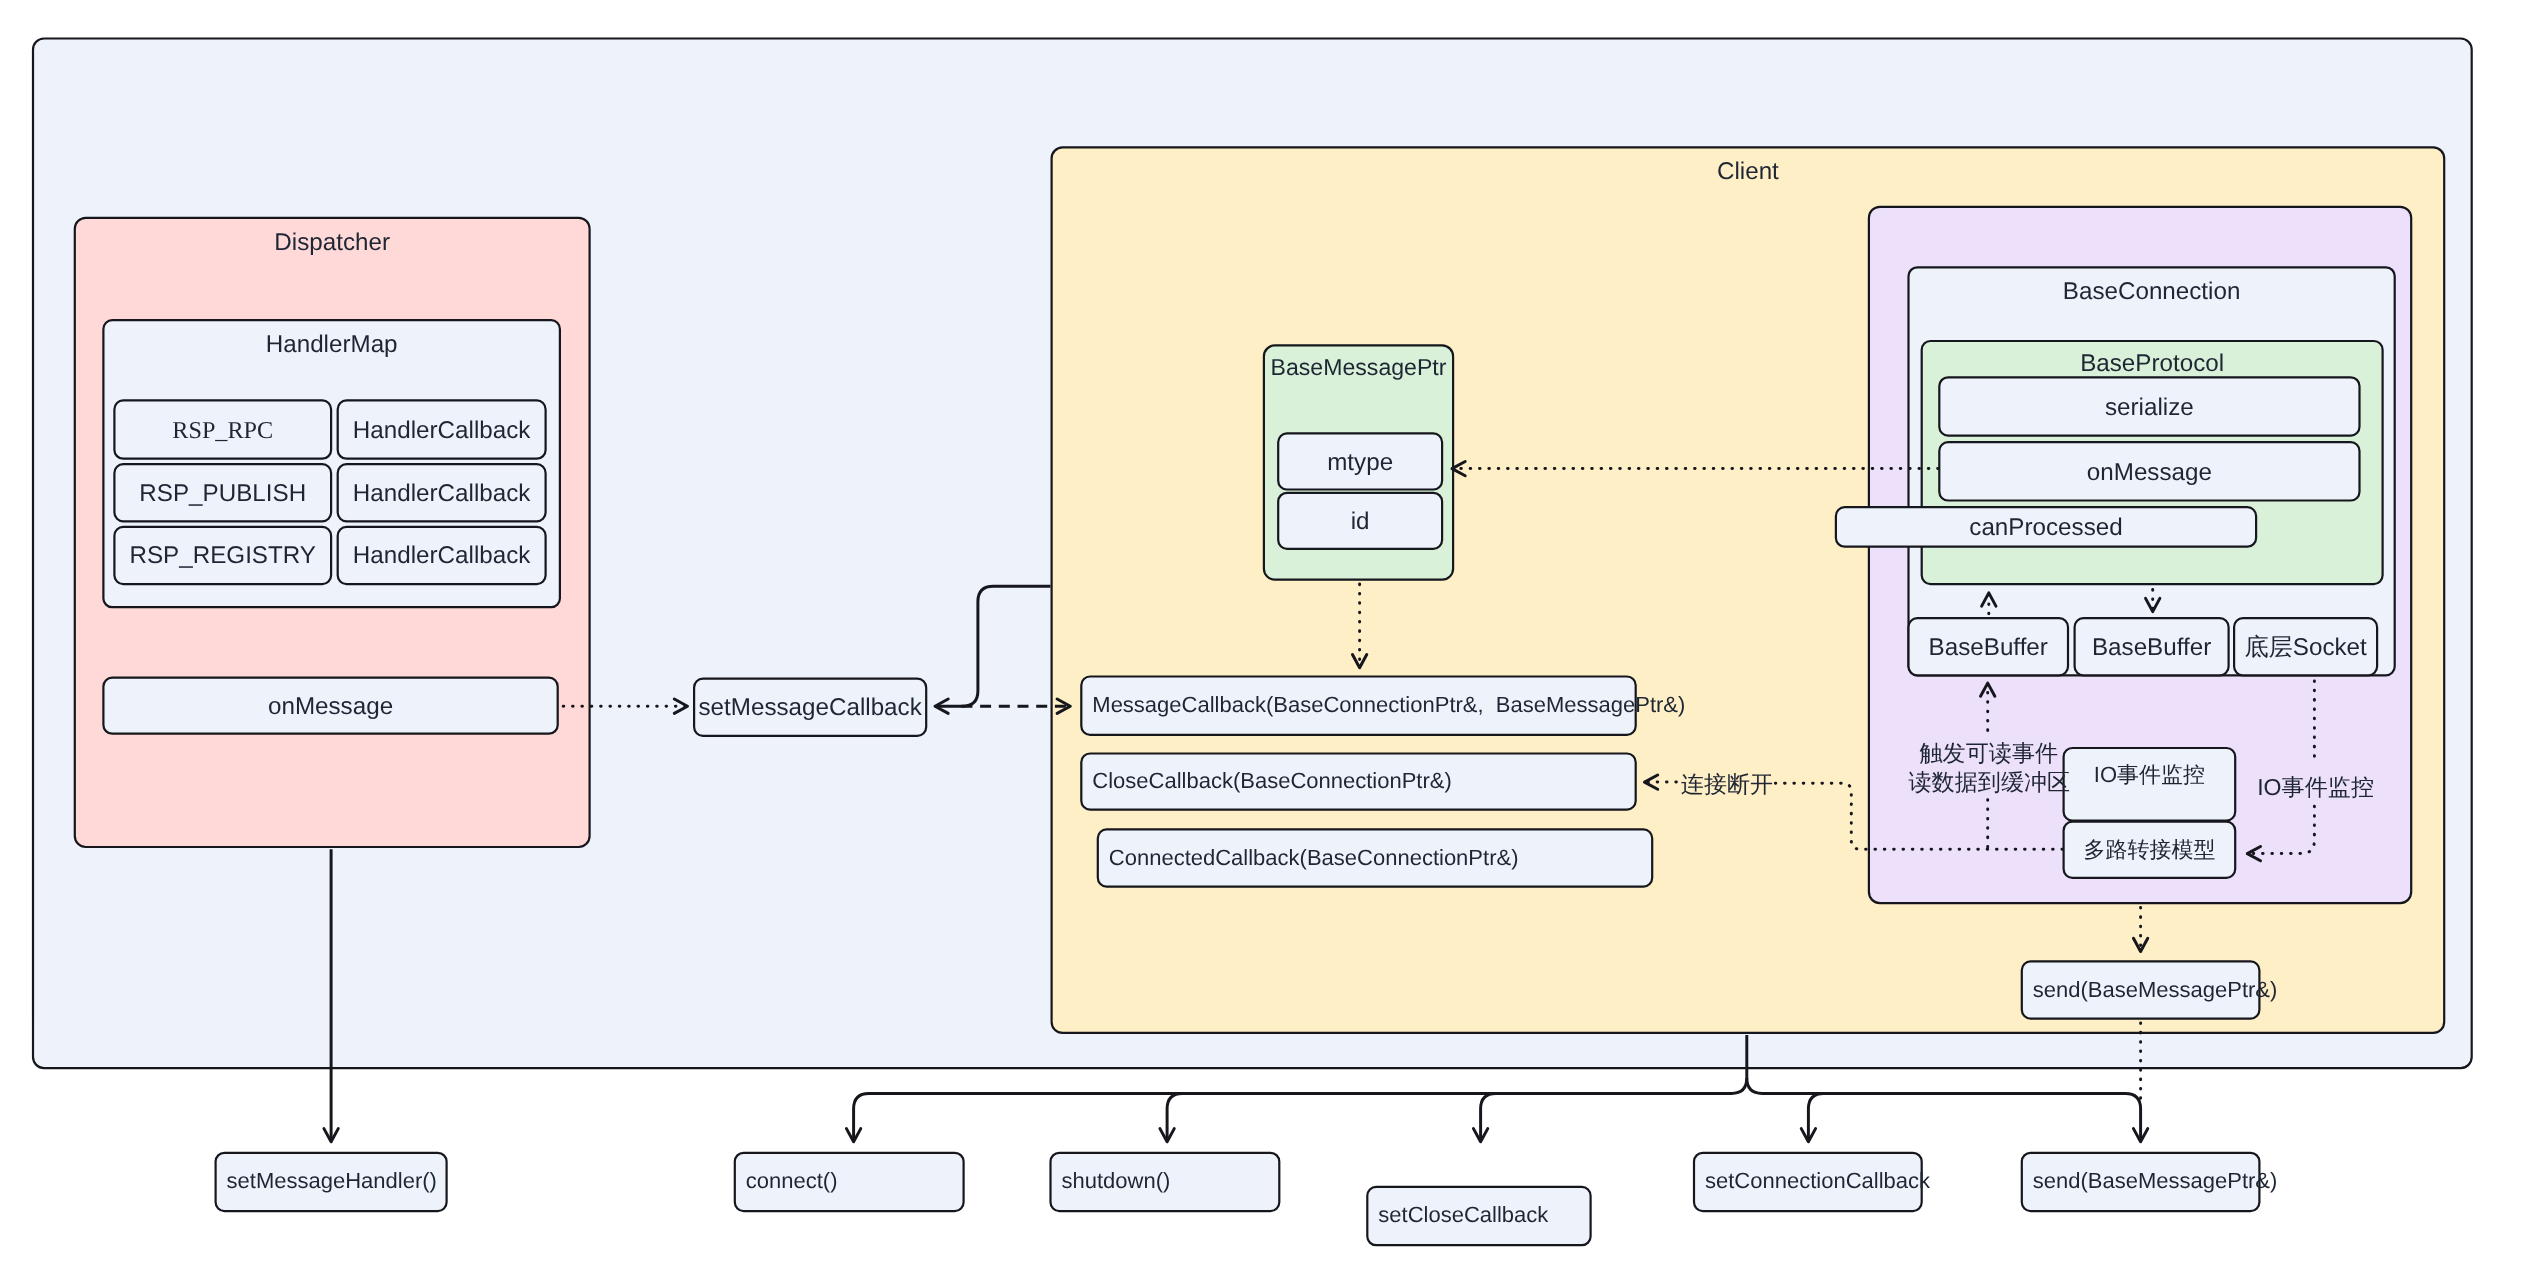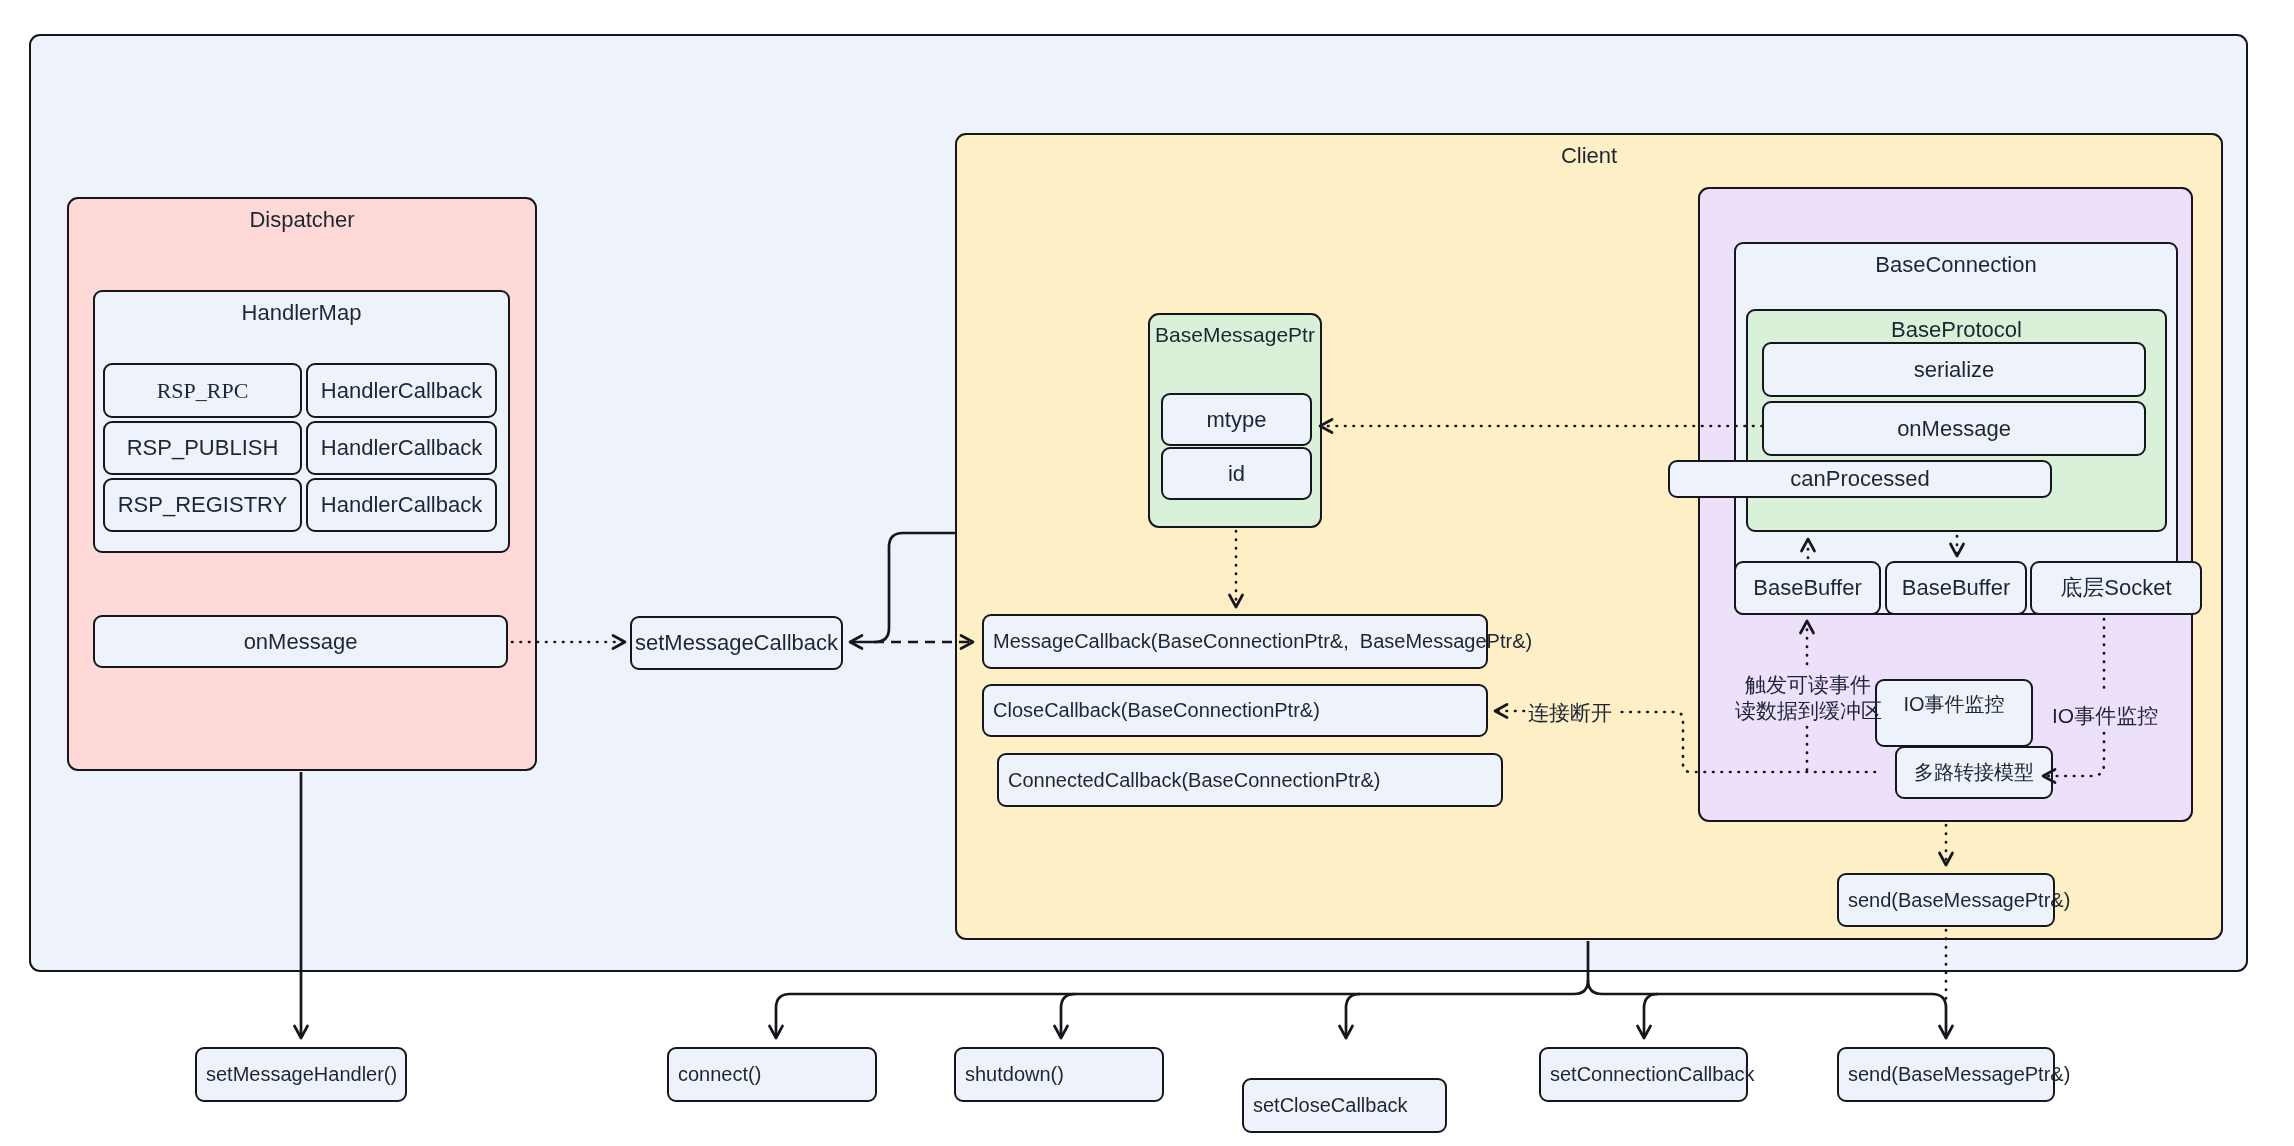--- a/index.html
+++ b/index.html
@@ -67,24 +67,24 @@
   <div class="box green" style="left:1746px;top:309px;width:421px;height:223px;">
     <span class="ctitle"></span>
     <span class="ctitle" style="top:6px;">BaseProtocol</span>
   </div>
   <div class="box node" style="left:1762px;top:342px;width:384px;height:55px;">serialize</div>
   <div class="box node" style="left:1762px;top:401px;width:384px;height:55px;">onMessage</div>
   <div class="box node" style="left:1668px;top:460px;width:384px;height:38px;">canProcessed</div>
 
   <div class="box node" style="left:1734px;top:561px;width:147px;height:54px;">BaseBuffer</div>
   <div class="box node" style="left:1885px;top:561px;width:142px;height:54px;">BaseBuffer</div>
-  <div class="box node" style="left:2030px;top:561px;width:172px;height:54px;">底层Socket</div>
+  <div class="box node" style="left:2030px;top:561px;width:132px;height:54px;">底层Socket</div>
 
   <div class="box node sm" style="left:1875px;top:679px;width:158px;height:68px;align-items:flex-start;padding-top:10px;">IO事件监控</div>
-  <div class="box node sm" style="left:1875px;top:746px;width:158px;height:53px;margin-left:20px;">多路转接模型</div>
+  <div class="box node sm" style="left:1875px;top:746px;width:158px;height:53px;">多路转接模型</div>
 
   <div class="box node leftal sm" style="left:1837px;top:873px;width:218px;height:54px;">send(BaseMessagePtr&amp;)</div>
 
   <div class="ann" style="left:1528px;top:699px;width:80px;">连接断开</div>
   <div class="ann" style="left:1745px;top:671px;width:126px;">触发可读事件</div>
   <div class="ann" style="left:1735px;top:697px;width:146px;">读数据到缓冲区</div>
   <div class="ann" style="left:2052px;top:702px;width:106px;">IO事件监控</div>
 
   <div class="box node leftal sm" style="left:667px;top:1047px;width:210px;height:55px;">connect()</div>
   <div class="box node leftal sm" style="left:195px;top:1047px;width:212px;height:55px;">setMessageHandler()</div>

